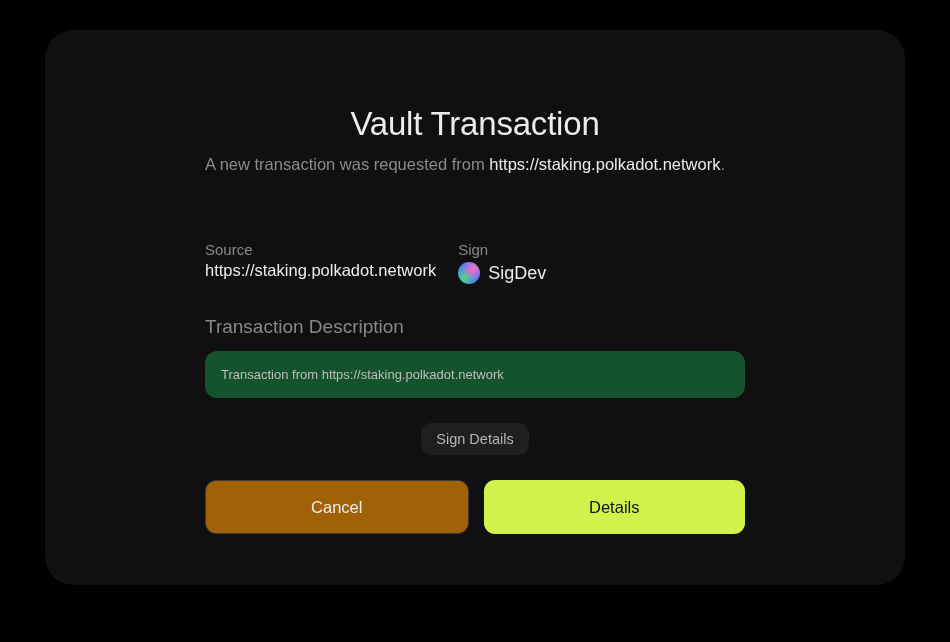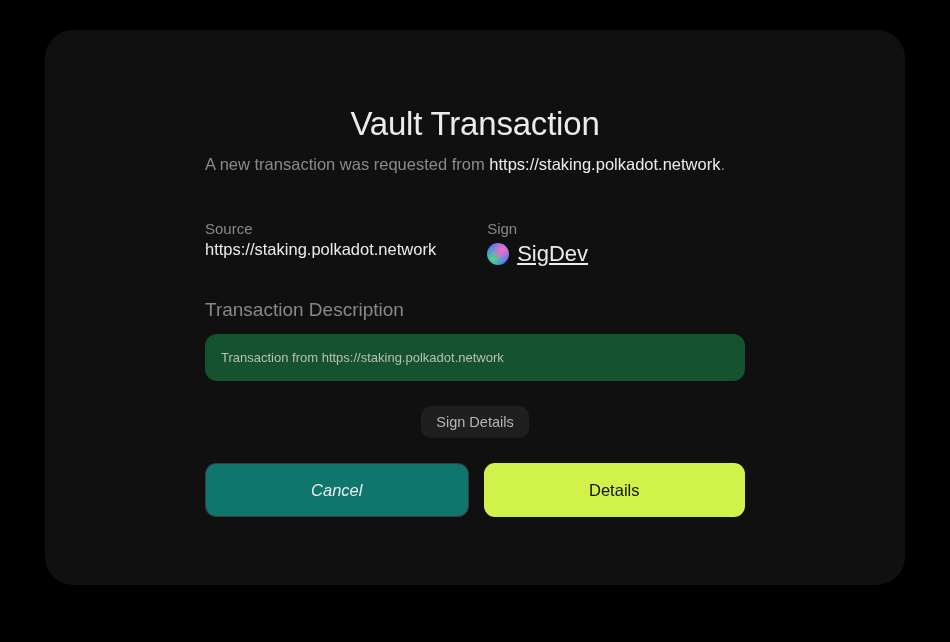--- a/index.html
+++ b/index.html
@@ -28,43 +28,42 @@
       color: #8a8a8a;
       font-size: 16.5px;
       text-align: left;
       margin-top: 12px;
     }
     .subtitle .origin {
       color: #ececec;
     }
     .meta-row {
       display: flex;
-      gap: 51px;
-      margin-top: 46px;
+      gap: 22px;
+      margin-top: 67px;
     }
     .meta-label {
       color: #888;
       font-size: 15px;
       font-weight: 400;
     }
     .meta-value {
       color: #ececec;
       font-size: 16.5px;
       margin-top: 3px;
     }
     .vault-val {
       display: flex;
       align-items: center;
       gap: 8px;
       margin-top: 4px;
     }
     .vault-val span {
       color: #ececec;
-      font-size: 22px;
-      text-decoration: underline;
+      font-size: 18px;
     }
     .vault-orb {
       width: 22px;
       height: 22px;
       border-radius: 50%;
       background:
         radial-gradient(circle at 70% 30%, #ff6ec7 0%, transparent 55%),
         radial-gradient(circle at 30% 70%, #4ade80 0%, transparent 55%),
         radial-gradient(circle at 50% 50%, #8b5cf6 0%, #3b82f6 70%);
     }
@@ -107,24 +106,23 @@
     .btn {
       flex: 1;
       height: 54px;
       border-radius: 11px;
       font-size: 16.5px;
       font-weight: 400;
       cursor: pointer;
       font-family: inherit;
     }
     .btn-cancel {
-      background: #0f766e;
+      background: #a16207;
       color: #ececec;
       border: 1px solid #3a3a3a;
-      font-style: italic;
     }
     .btn-review {
       background: #d0f24b;
       color: #111;
       border: none;
     }
   </style>
 </head>
 <body>
 

